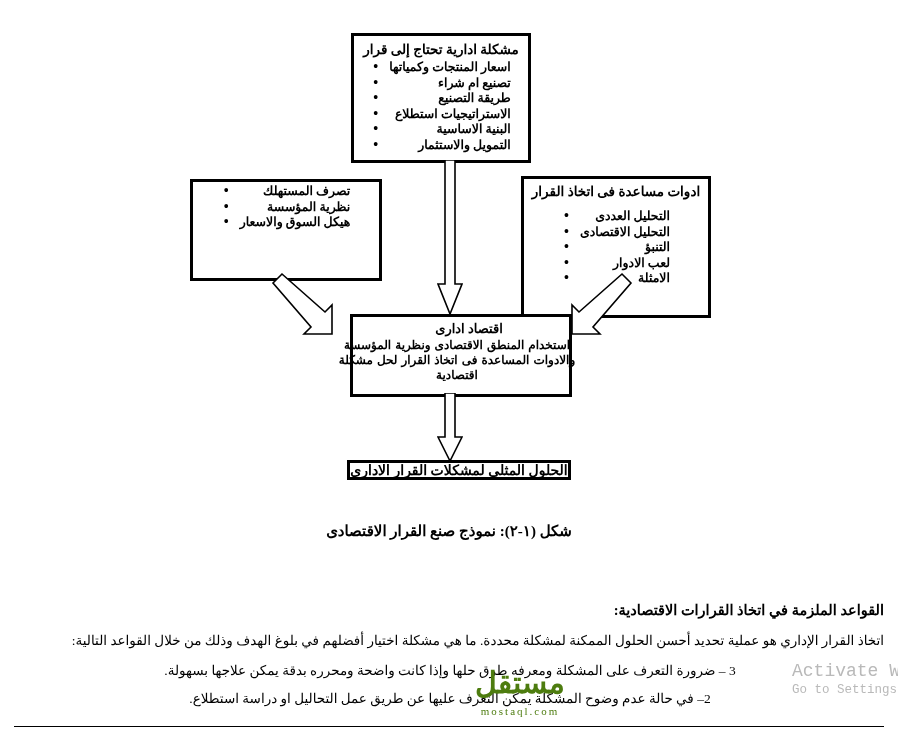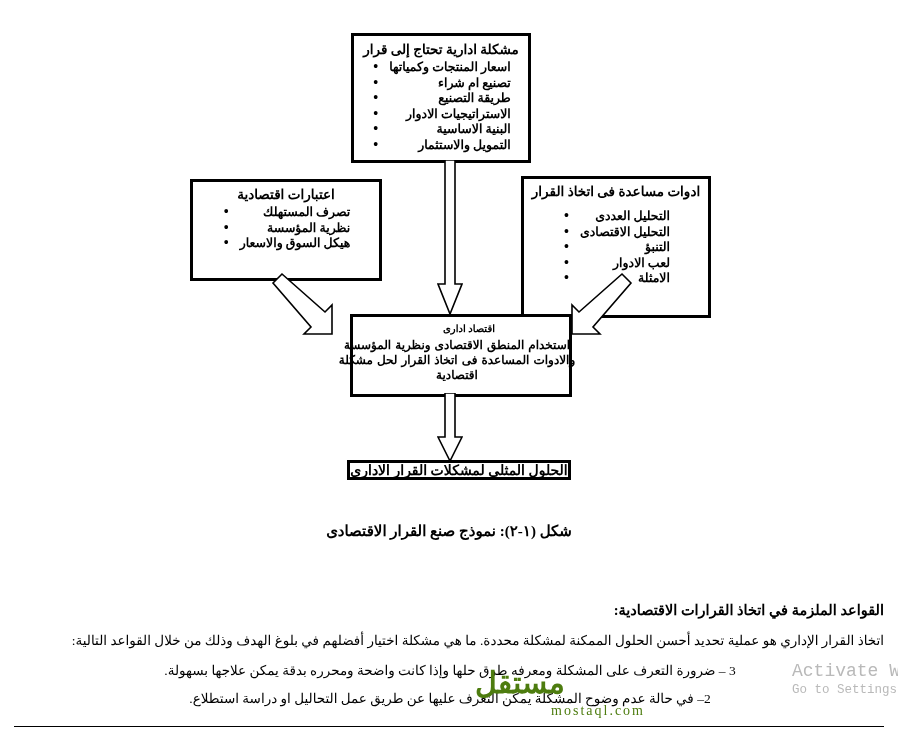--- a/index.html
+++ b/index.html
@@ -93,21 +93,21 @@
   #box-center {
     left: 350px;
     top: 314px;
     width: 222px;
     height: 83px;
     border: 3px solid #000;
     outline: none;
     overflow: visible;
   }
   #box-center .title {
-    font-size: 10px;
+    font-size: 13px;
     padding-top: 3px;
     padding-left: 16px;
   }
   #box-center .body {
     font-weight: bold;
     font-size: 12px;
     line-height: 15px;
     text-align: center;
     width: 268px;
     margin-right: -22px;
@@ -193,27 +193,26 @@
     color: #4d7c0f;
     font-size: 30px;
     font-weight: bold;
     letter-spacing: 1px;
     pointer-events: none;
     user-select: none;
     direction: rtl;
     line-height: 30px;
   }
   #watermark-mostaql .sub {
-    font-size: 14px;
+    font-size: 11px;
     letter-spacing: 2px;
     font-weight: normal;
     display: block;
     margin-top: -2px;
     direction: ltr;
-    text-align: right;
   }
   #watermark-activate {
     position: absolute;
     left: 792px;
     top: 660px;
     direction: ltr;
     text-align: left;
     color: #b9b9b9;
     pointer-events: none;
     user-select: none;
@@ -244,28 +243,27 @@
 <body>
 
 <div>
 
   <div class="node" id="box-problem">
     <div class="title">مشكلة ادارية تحتاج إلى قرار</div>
     <ul>
       <li>اسعار المنتجات وكمياتها</li>
       <li>تصنيع ام شراء</li>
       <li>طريقة التصنيع</li>
-      <li>الاستراتيجيات الادوار</li>
+      <li>الاستراتيجيات استطلاع</li>
       <li>البنية الاساسية</li>
       <li>التمويل والاستثمار</li>
     </ul>
   </div>
 
   <div class="node" id="box-considerations">
-    <div class="title">اعتبارات اقتصادية</div>
     <ul>
       <li>تصرف المستهلك</li>
       <li>نظرية المؤسسة</li>
       <li>هيكل السوق والاسعار</li>
     </ul>
   </div>
 
   <div class="node" id="box-tools">
     <div class="title">ادوات مساعدة فى اتخاذ القرار</div>
     <ul>

